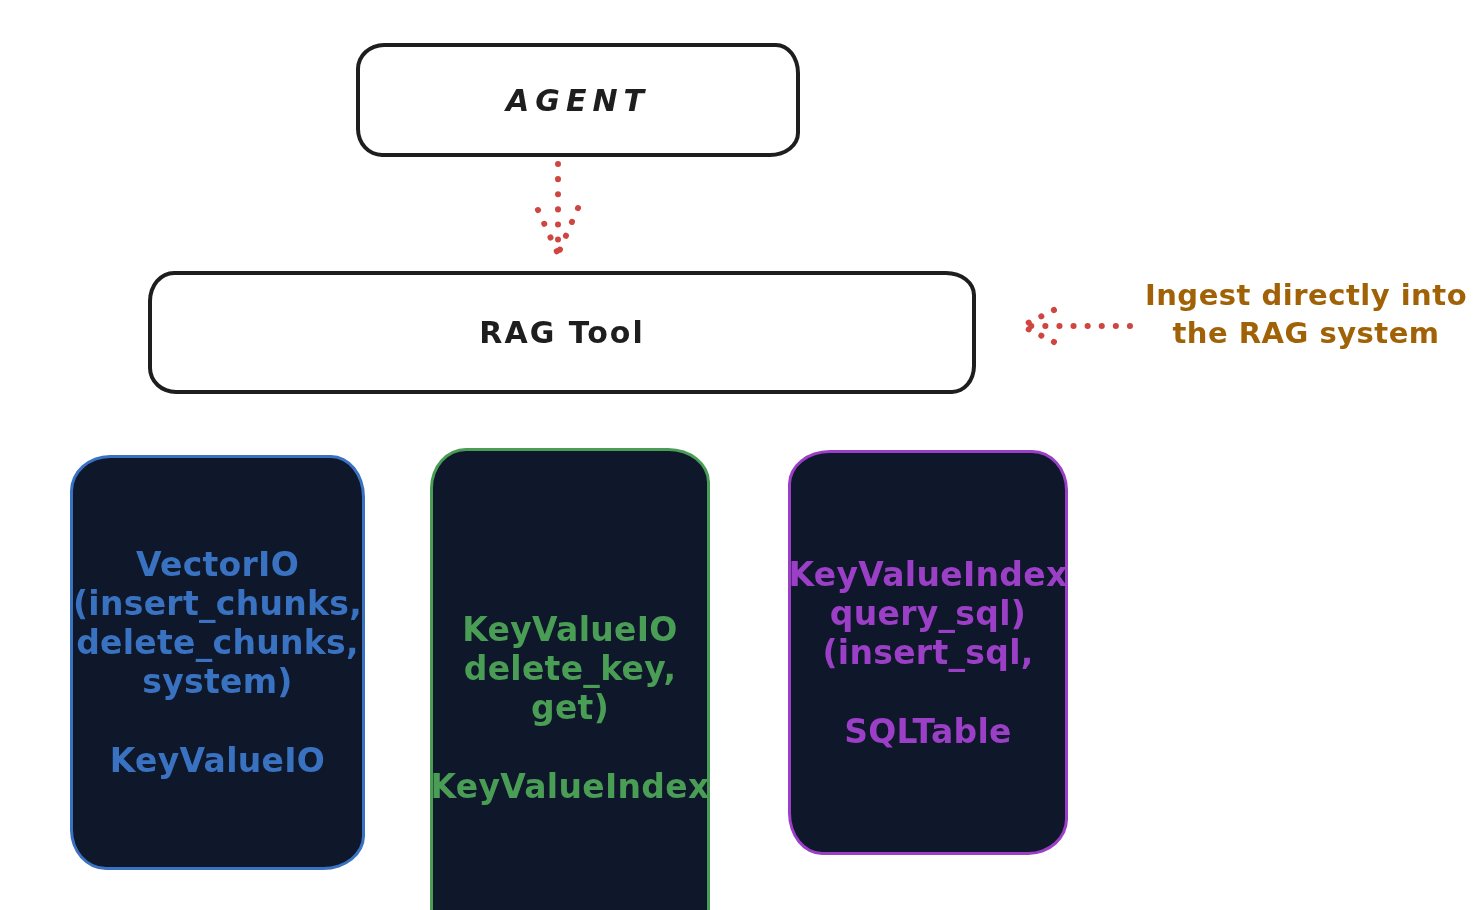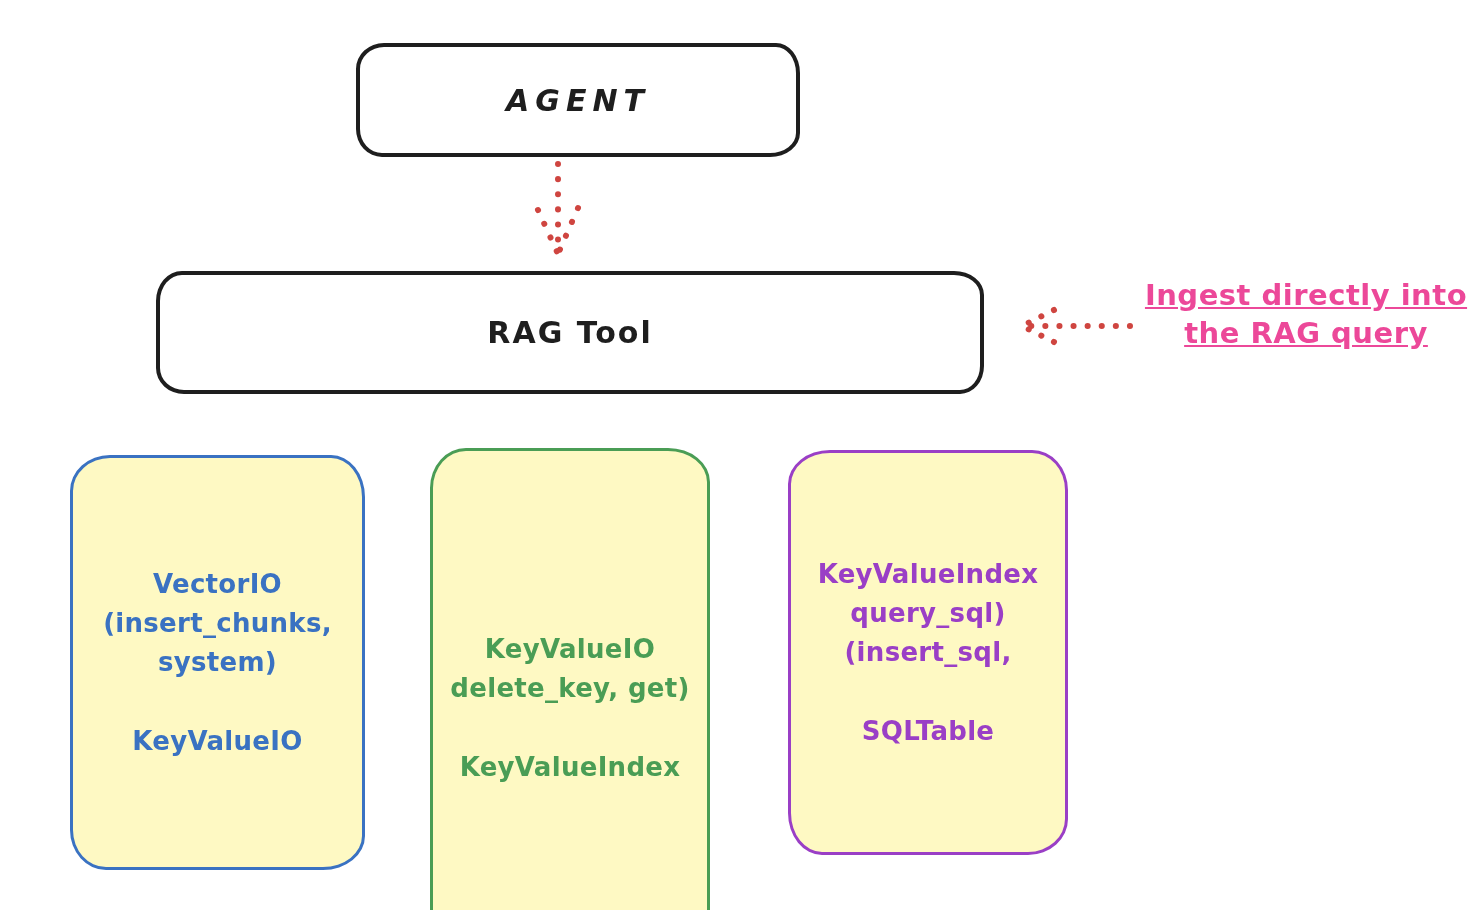--- a/index.html
+++ b/index.html
@@ -32,21 +32,21 @@
     width: 444px; height: 114px;
     border-radius: 28px 24px 30px 26px / 26px 30px 24px 28px;
   }
   .agent-label {
     font-size: 30px;
     font-weight: 700;
     font-style: italic;
     letter-spacing: 6px;
   }
   .rag-box {
-    left: 156px; top: 271px;
+    left: 148px; top: 271px;
     width: 828px; height: 123px;
     border-radius: 26px 30px 24px 28px / 30px 24px 28px 26px;
   }
   .rag-label {
     font-size: 30px;
     font-weight: 600;
     letter-spacing: 2px;
   }
   .arrow-svg {
     position: absolute;
@@ -63,28 +63,28 @@
     width: 340px;
     text-align: center;
     font-size: 29px;
     font-weight: 700;
     line-height: 38px;
     letter-spacing: 0.5px;
   }
   .card {
     position: absolute;
     box-sizing: border-box;
-    background: #fef9c3;
+    background: #0f172a;
     border: 3.5px solid;
     display: flex;
     flex-direction: column;
     align-items: center;
     justify-content: center;
     text-align: center;
-    font-size: 26px;
+    font-size: 33px;
     font-weight: 600;
     line-height: 39px;
     letter-spacing: 0.3px;
   }
   .card-vector {
     left: 70px; top: 455px;
     width: 295px; height: 415px;
     border-radius: 40px 34px 42px 36px / 36px 42px 34px 40px;
   }
   .card-keyvalue {
@@ -123,29 +123,30 @@
   </div>
 
   <svg class="arrow-svg h-arrow" width="130" height="56" viewBox="0 0 130 56">
     <g fill="none" stroke-width="6" stroke-linecap="round" stroke-dasharray="0.1 14" stroke="#cf4540">
       <path d="M118 28 L16 28"></path>
       <path d="M42 12 L10 28"></path>
       <path d="M42 44 L10 28"></path>
     </g>
   </svg>
 
-  <div class="annotation" style="color: #ec4899; text-decoration: underline;">
+  <div class="annotation" style="color: #a16207;">
     <div>Ingest directly into</div>
-    <div>the RAG query</div>
+    <div>the RAG system</div>
   </div>
 
   <div class="card card-vector" style="border-color: rgb(58, 114, 194); color: rgb(58, 114, 194);">
     <div class="card-lines">
       <div>VectorIO</div>
       <div>(insert_chunks,</div>
+      <div>delete_chunks,</div>
       <div>system)</div>
     </div>
     <div class="card-index">KeyValueIO</div>
   </div>
 
   <div class="card card-keyvalue" style="border-color: rgb(74, 157, 85); color: rgb(74, 157, 85);">
     <div class="card-lines">
       <div>KeyValueIO</div>
       <div>delete_key, get)</div>
     </div>

